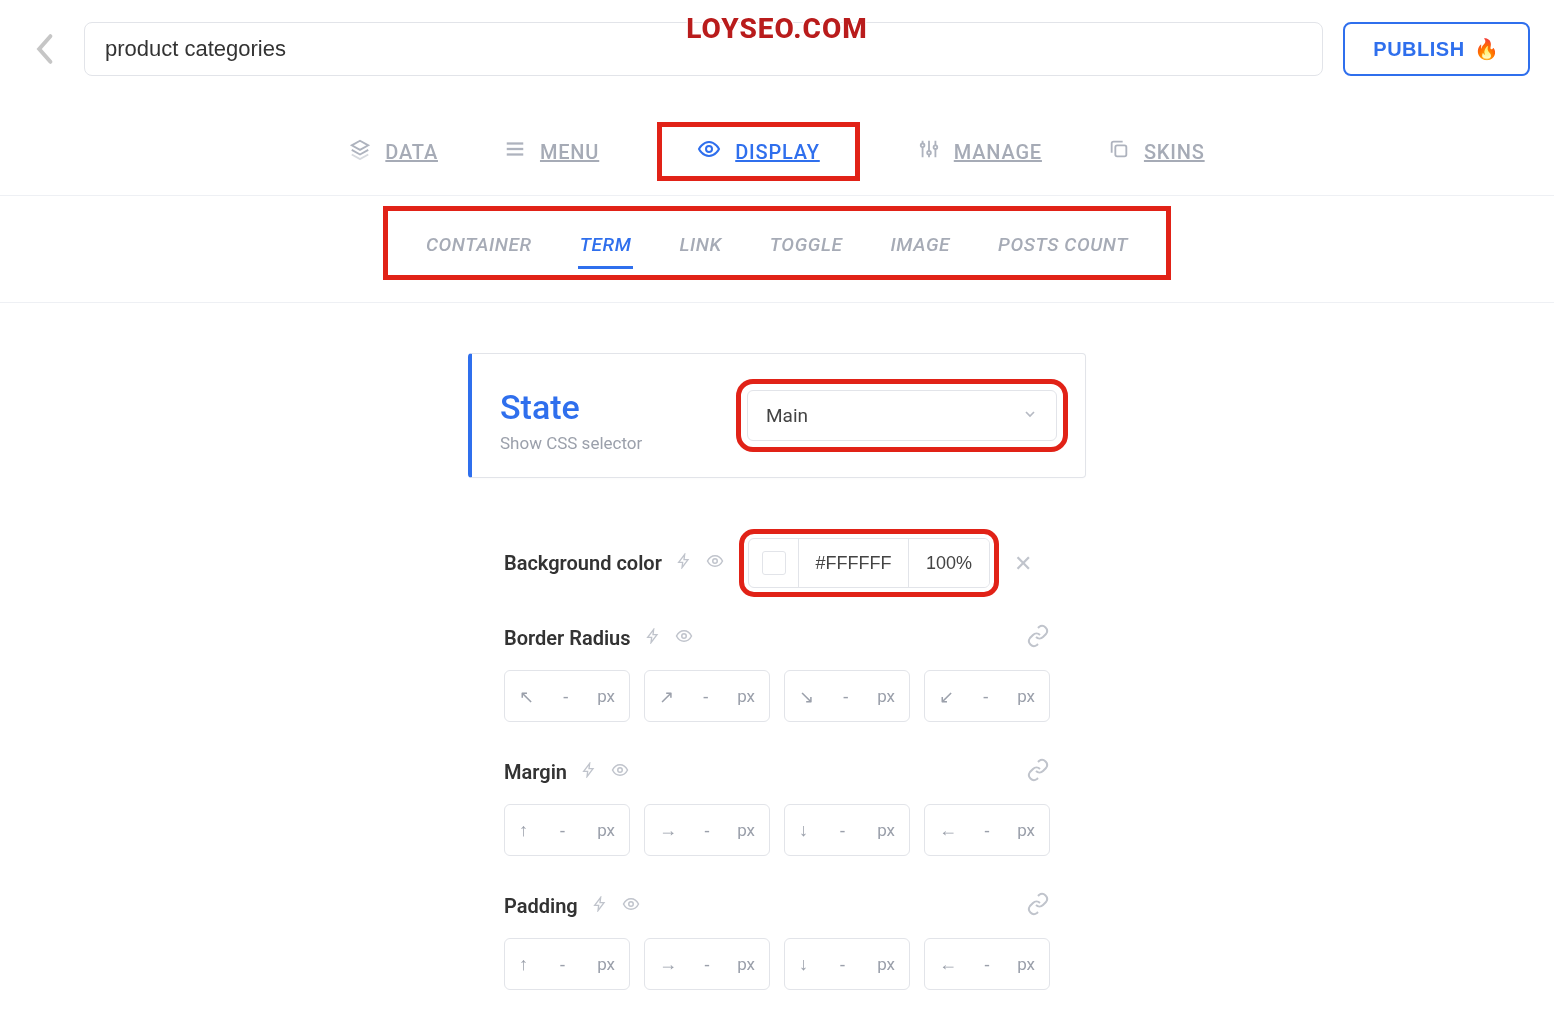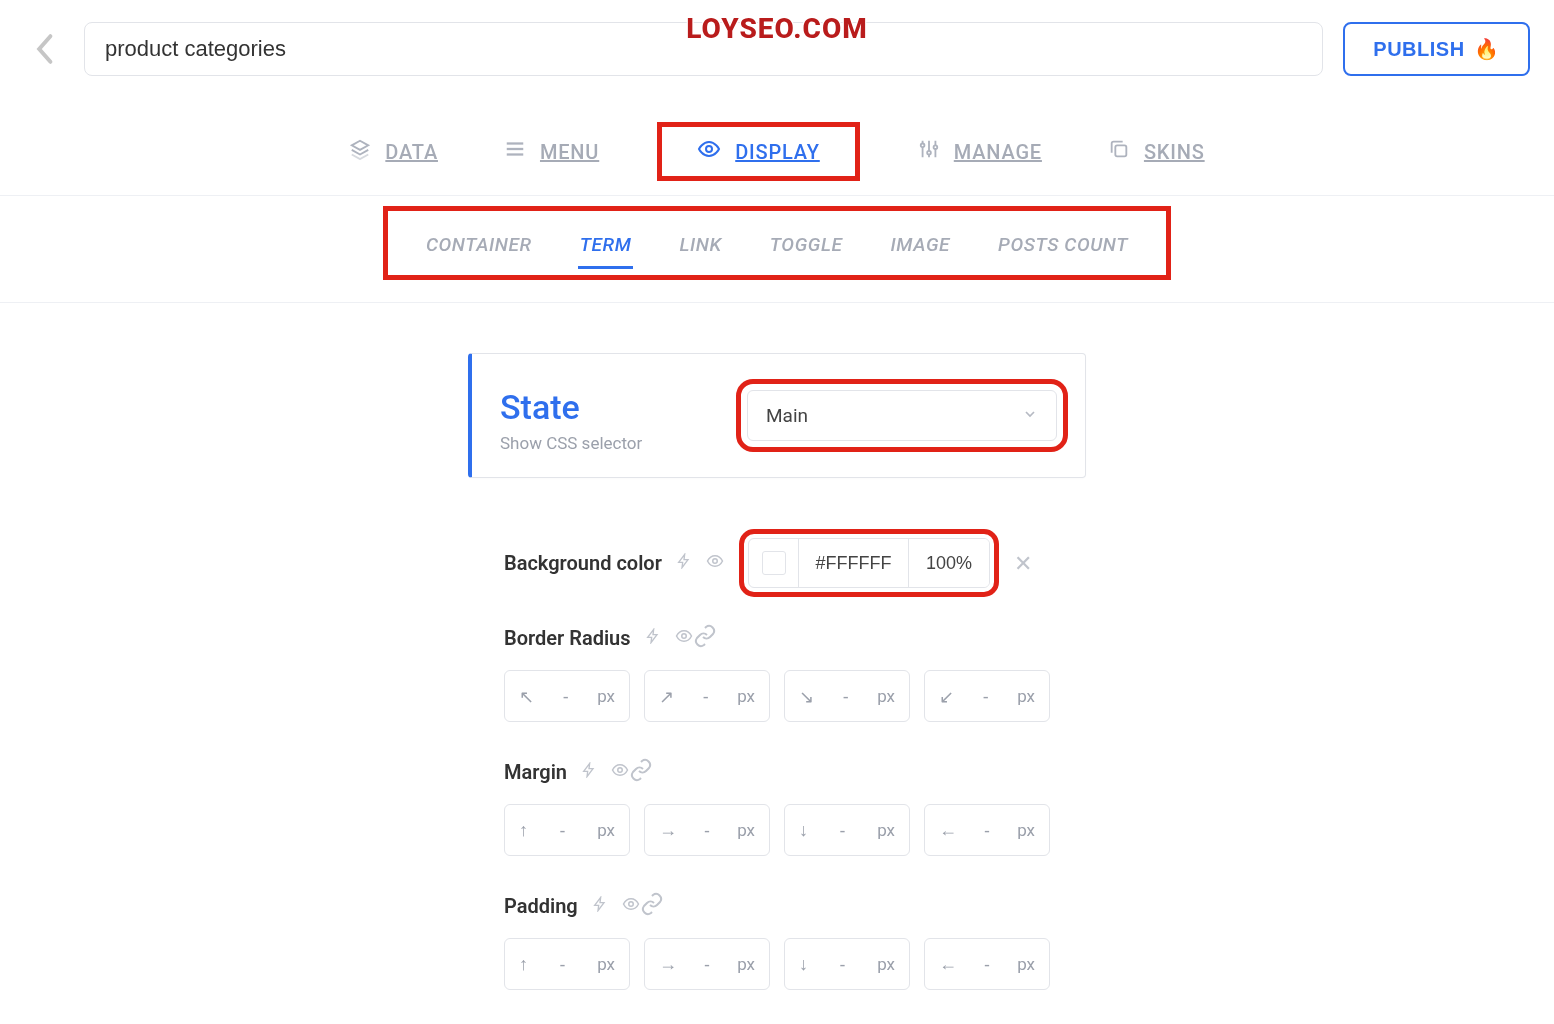--- a/index.html
+++ b/index.html
@@ -141,20 +141,21 @@
     font-size: 19px;
     color: #444;
     cursor: pointer;
   }
   .hl-dropdown { outline: 5px solid #e12217; outline-offset: 6px; }
 
   .field { margin-bottom: 36px; padding: 0 36px; }
   .field-head {
     display: flex;
     align-items: center;
+    justify-content: space-between;
     margin-bottom: 18px;
   }
   .field-label-group { display: flex; align-items: center; gap: 14px; }
   .field-label { font-size: 20px; font-weight: 600; color: #333; }
   .mini-icon { color: #c0c4cc; cursor: pointer; }
   .link-icon { color: #c0c4cc; cursor: pointer; }
 
   .bg-row { display: flex; align-items: center; gap: 24px; }
   .bg-control {
     display: flex;

